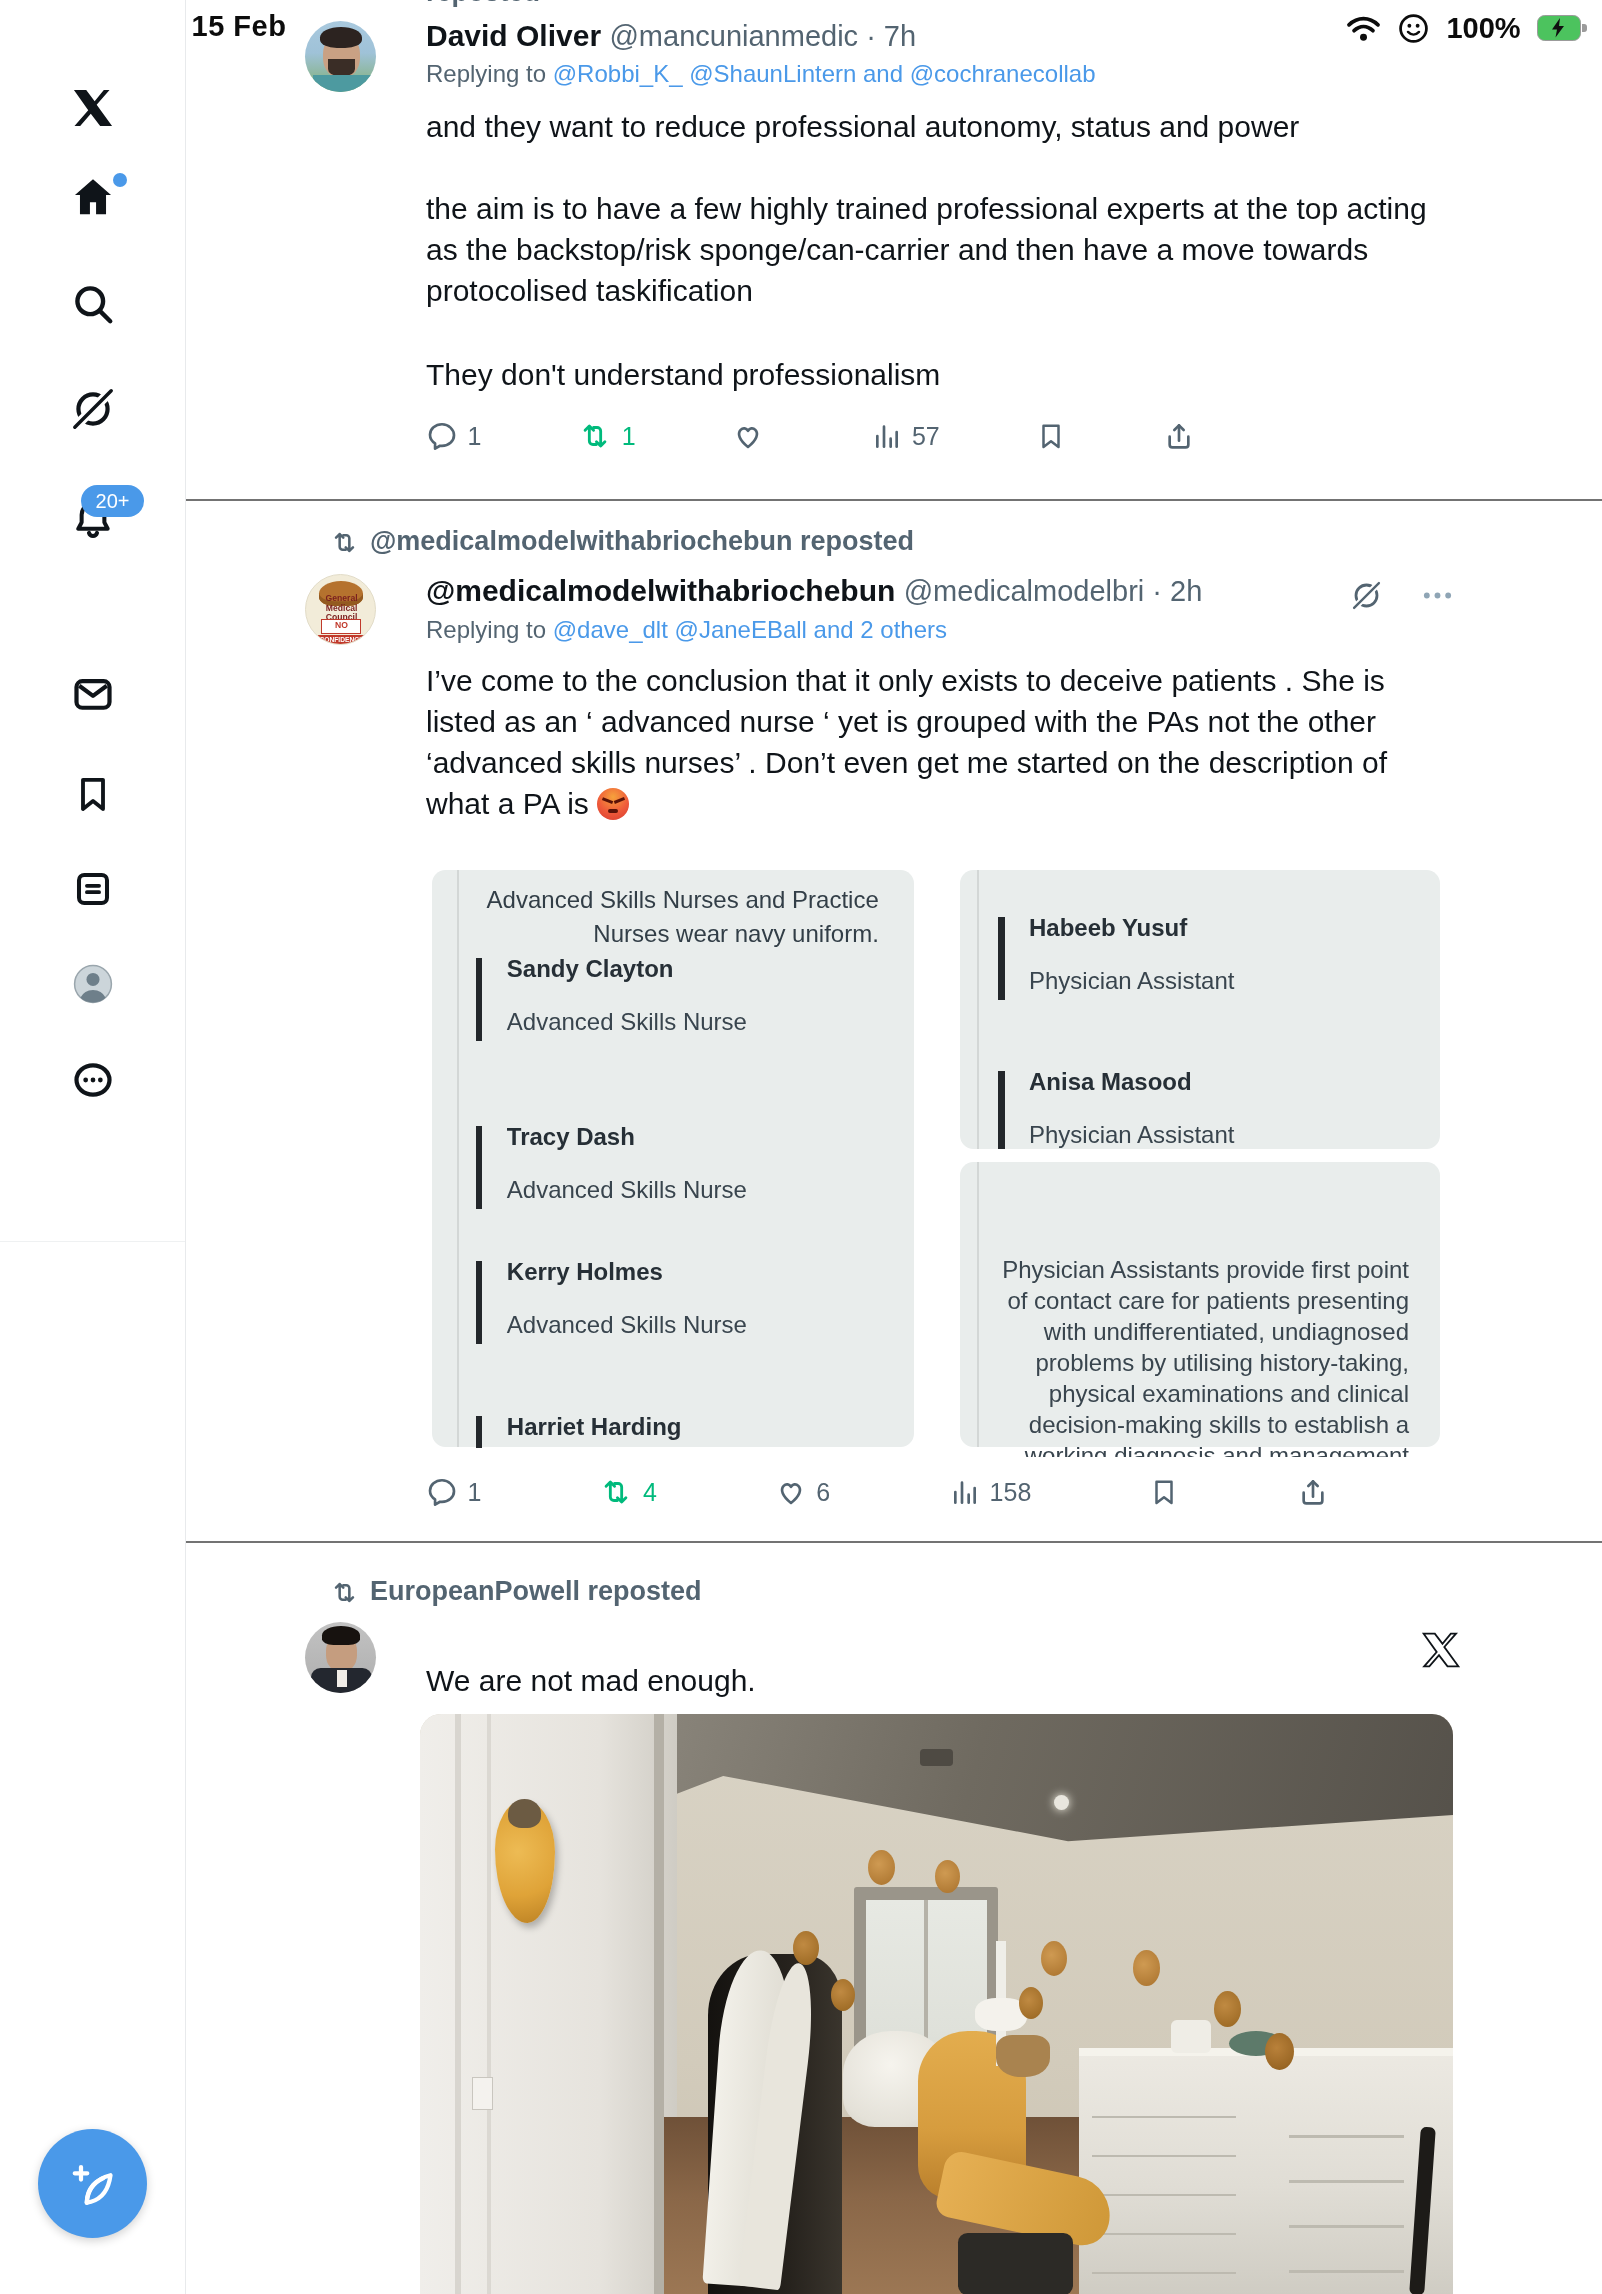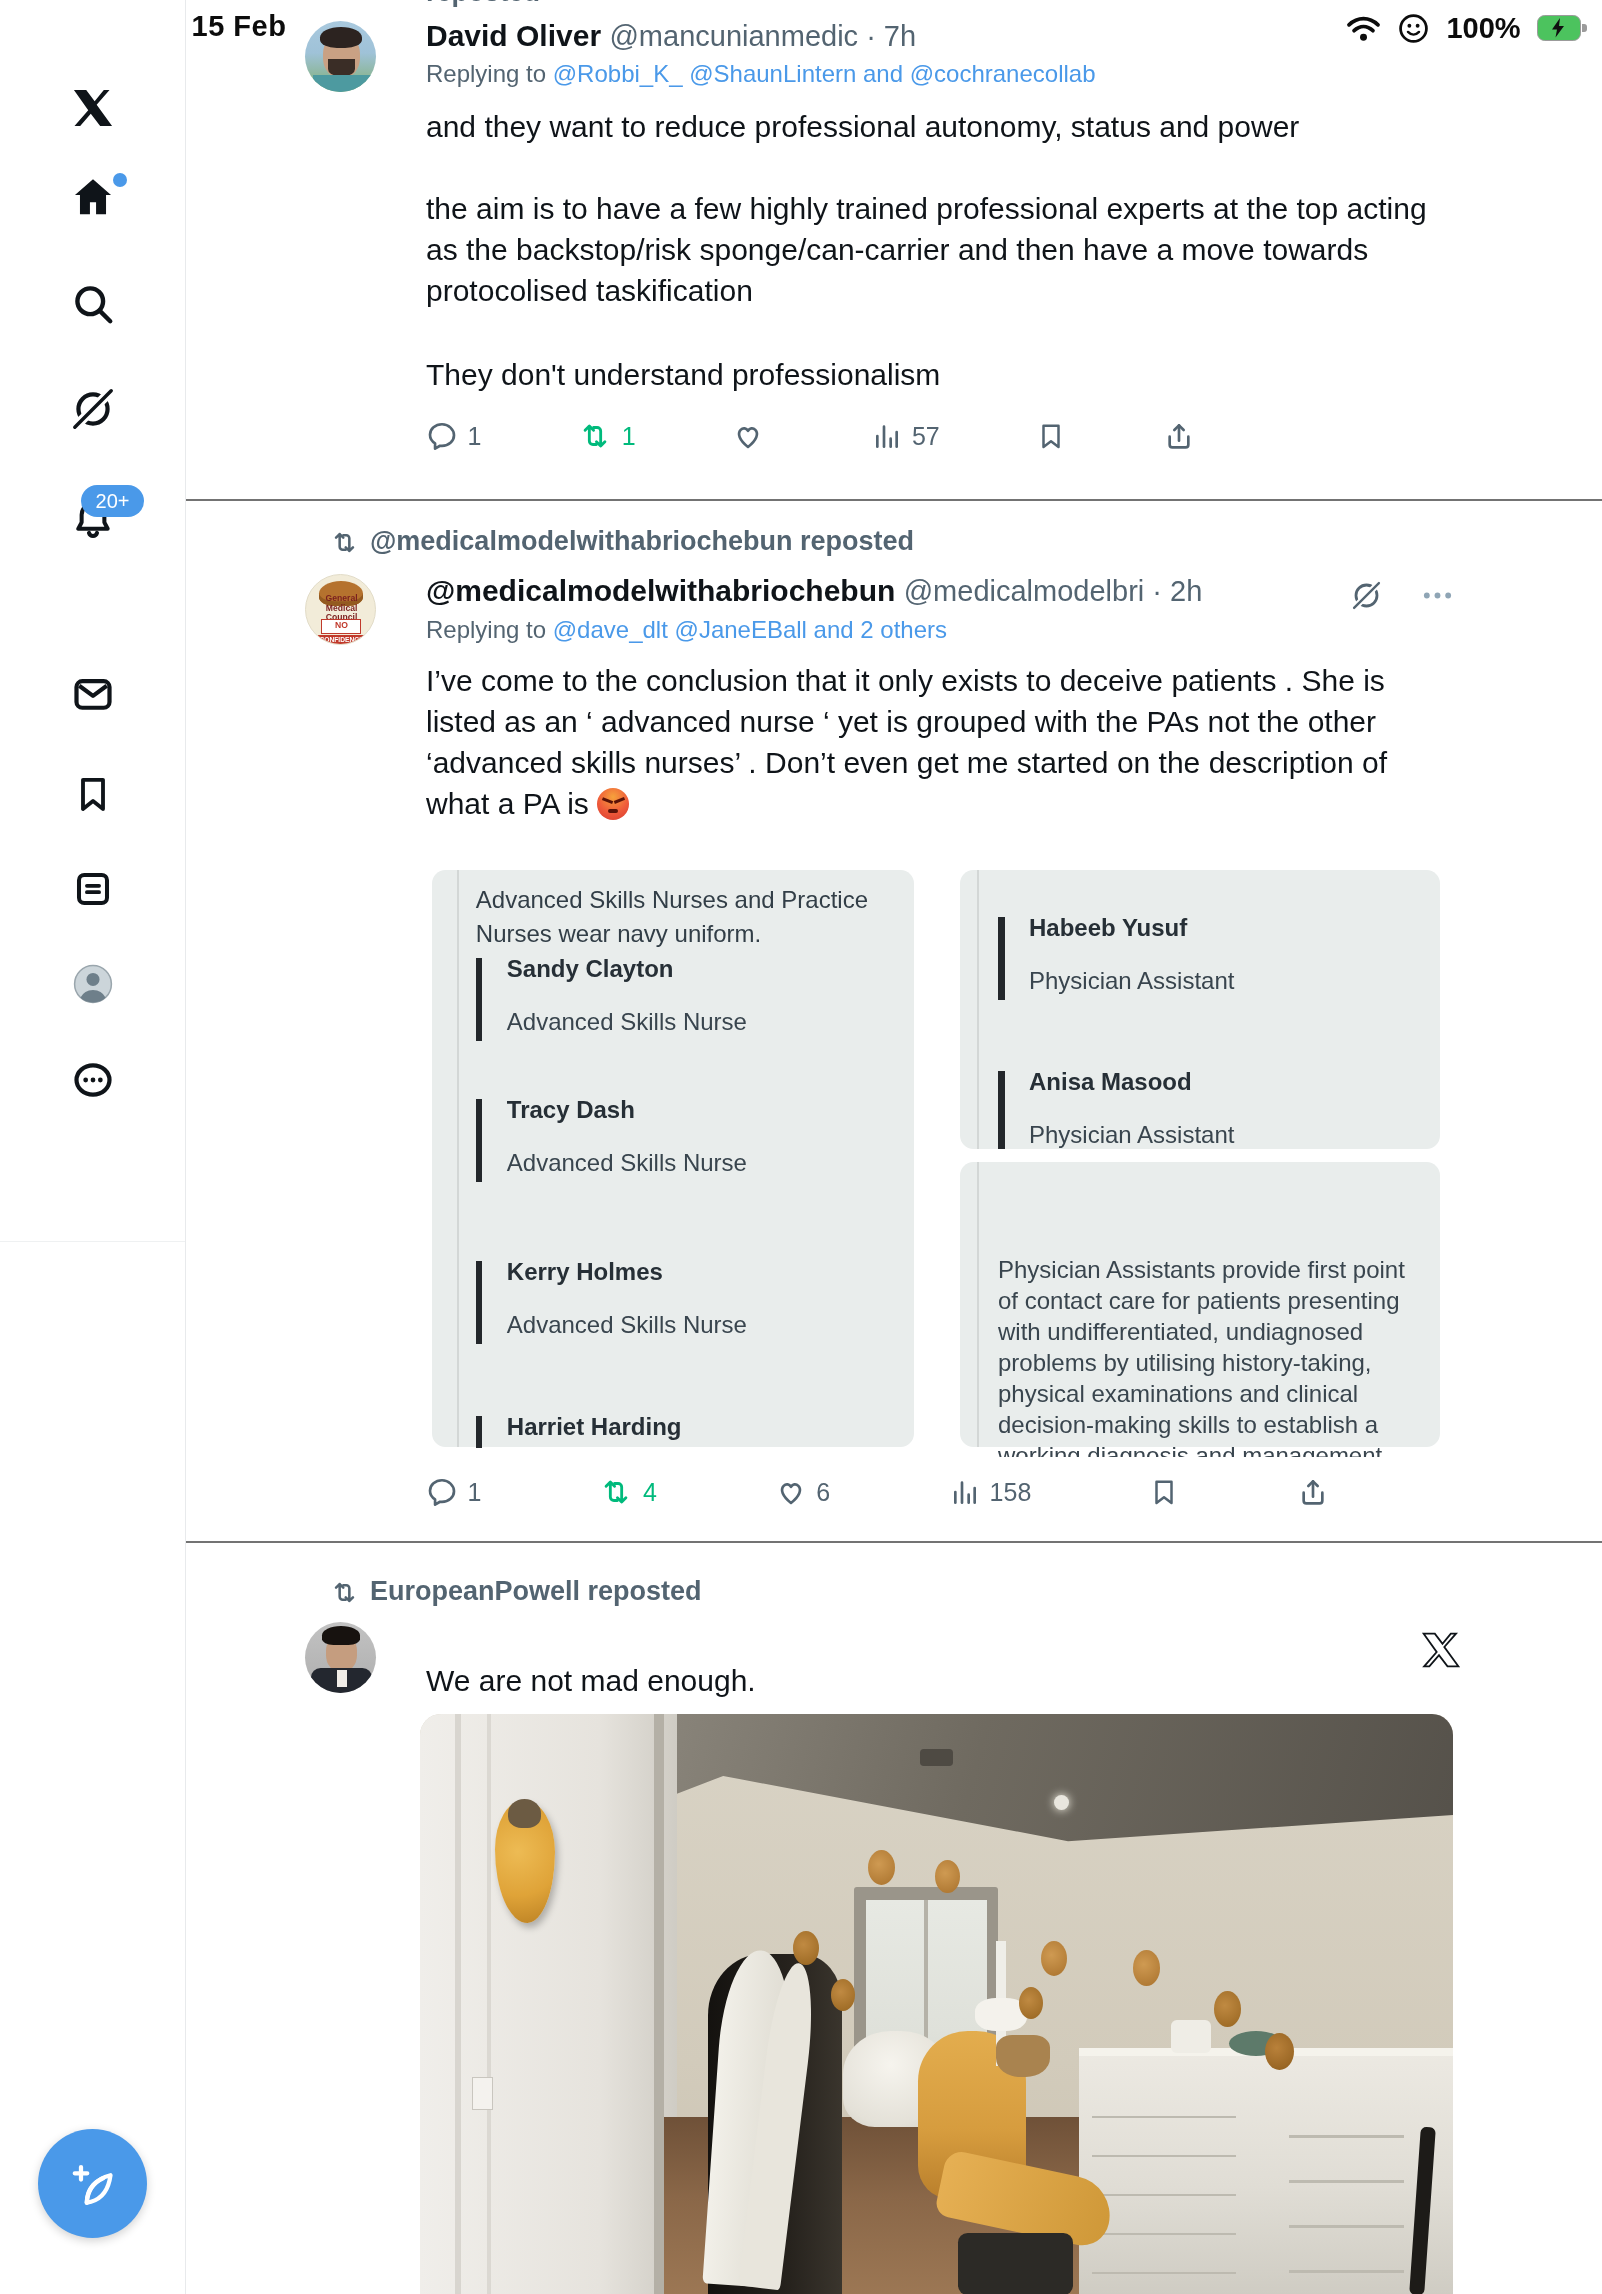--- a/index.html
+++ b/index.html
@@ -56,21 +56,21 @@
   
   .angry { display:inline-block; width:32px; height:32px; border-radius:50%; vertical-align:-5.8px; position:relative;
            background:radial-gradient(circle at 50% 28%, #f6a23c 0%, #ef5a3a 55%, #d63b2f 100%); }
   .angry i { position:absolute; width:10.6px; height:3.4px; background:#5a1208; }
   .angry .bl { left:4.8px; top:11.5px; transform:rotate(22deg); }
   .angry .br { right:4.8px; top:11.5px; transform:rotate(-22deg); }
   .angry .m { left:10.6px; top:21px; width:10.6px; height:3.8px; border-radius:1.9px; background:#5a1208; position:absolute; }
 
   
   .staff-img { position:absolute; left:240px; width:1020px; height:599px; border-radius:21px; background:#ffffff; overflow:hidden; }
-  .panel { position:absolute; background:#e9edec; border-radius:13.4px; }
+  .panel { position:absolute; background:#e9edec; border-radius:13.4px;text-align:right; }
   .panel .pageline { position:absolute; top:0; bottom:0; width:1.9px; background:#d3d7d6; }
   .s-note { position:absolute; font-size:24px; line-height:34px; color:#323e47; }
   .s-entry { position:absolute; }
   .s-entry .bar { position:absolute; left:0; top:3.8px; bottom:0; width:6.7px; background:#23272b; }
   .s-entry .nm { position:absolute; left:31px; top:0; font-size:24px; font-weight:700; color:#262f36; white-space:nowrap; }
   .s-entry .rl { position:absolute; left:31px; top:53px; font-size:24px; color:#39454e; white-space:nowrap; }
   .s-para { position:absolute; font-size:24px; line-height:31px; color:#39454e; }
 
   
   .photo { position:absolute; left:234px; width:1033px; height:581px; border-radius:21px 21px 0 0; overflow:hidden;
@@ -305,21 +305,21 @@
 
     <div class="staff-img" style="top:357px">
       <div class="panel" style="left:5.8px; top:11.5px; width:482px; height:577px;">
         <span class="pageline" style="left:25px"></span>
         <div class="s-note" style="left:44px; top:13.4px; width:403px;">Advanced Skills Nurses and Practice Nurses wear navy uniform.</div>
         <div class="s-entry" style="left:44px; top:85px; width:403px; height:86px;">
           <span class="bar"></span>
           <span class="nm">Sandy Clayton</span>
           <span class="rl">Advanced Skills Nurse</span>
         </div>
-        <div class="s-entry" style="left:44px; top:226px; width:403px; height:86px;">
+        <div class="s-entry" style="left:44px; top:253px; width:403px; height:86px;">
           <span class="bar"></span>
           <span class="nm">Tracy Dash</span>
           <span class="rl">Advanced Skills Nurse</span>
         </div>
         <div class="s-entry" style="left:44px; top:388px; width:403px; height:86px;">
           <span class="bar"></span>
           <span class="nm">Kerry Holmes</span>
           <span class="rl">Advanced Skills Nurse</span>
         </div>
         <div class="s-entry" style="left:44px; top:543px; width:403px; height:35px;">

